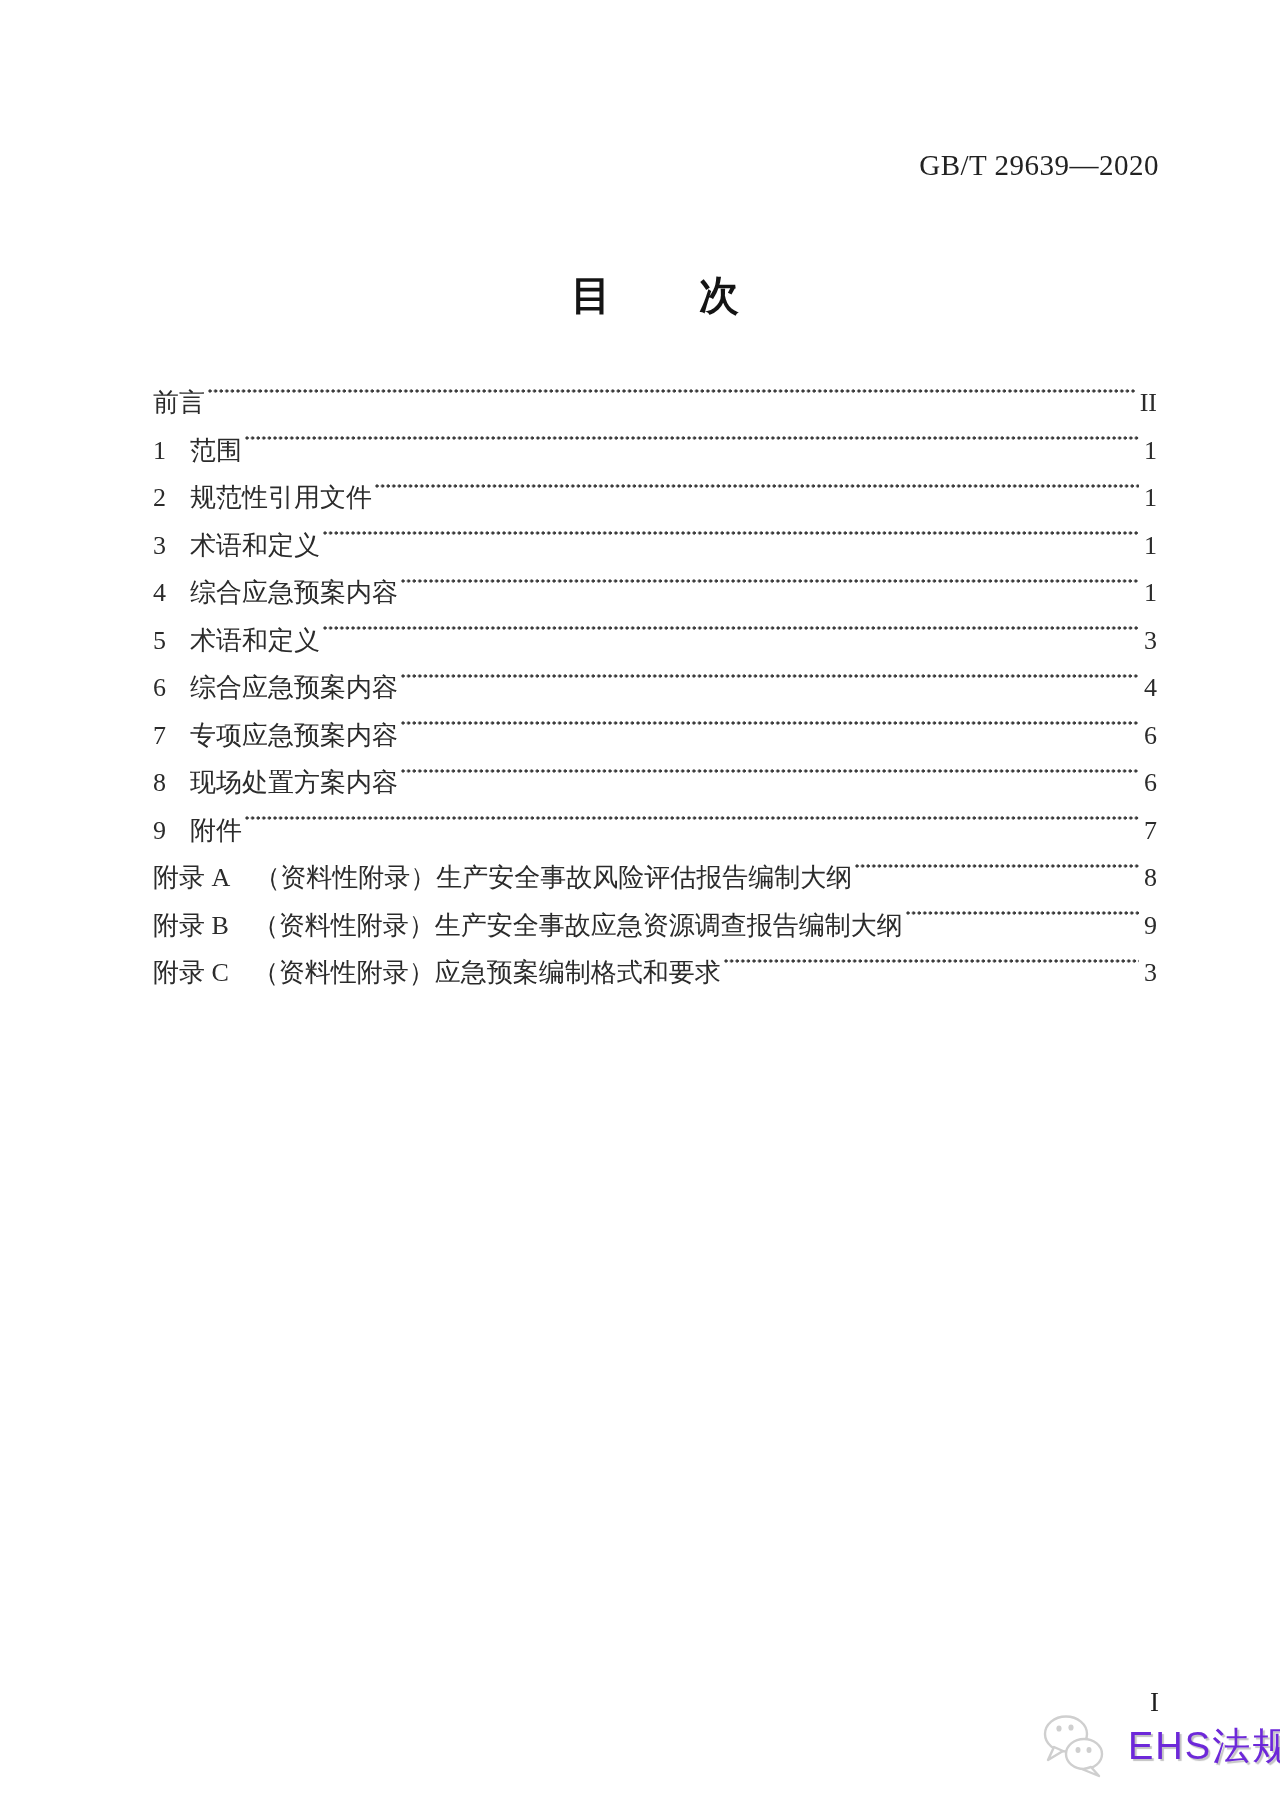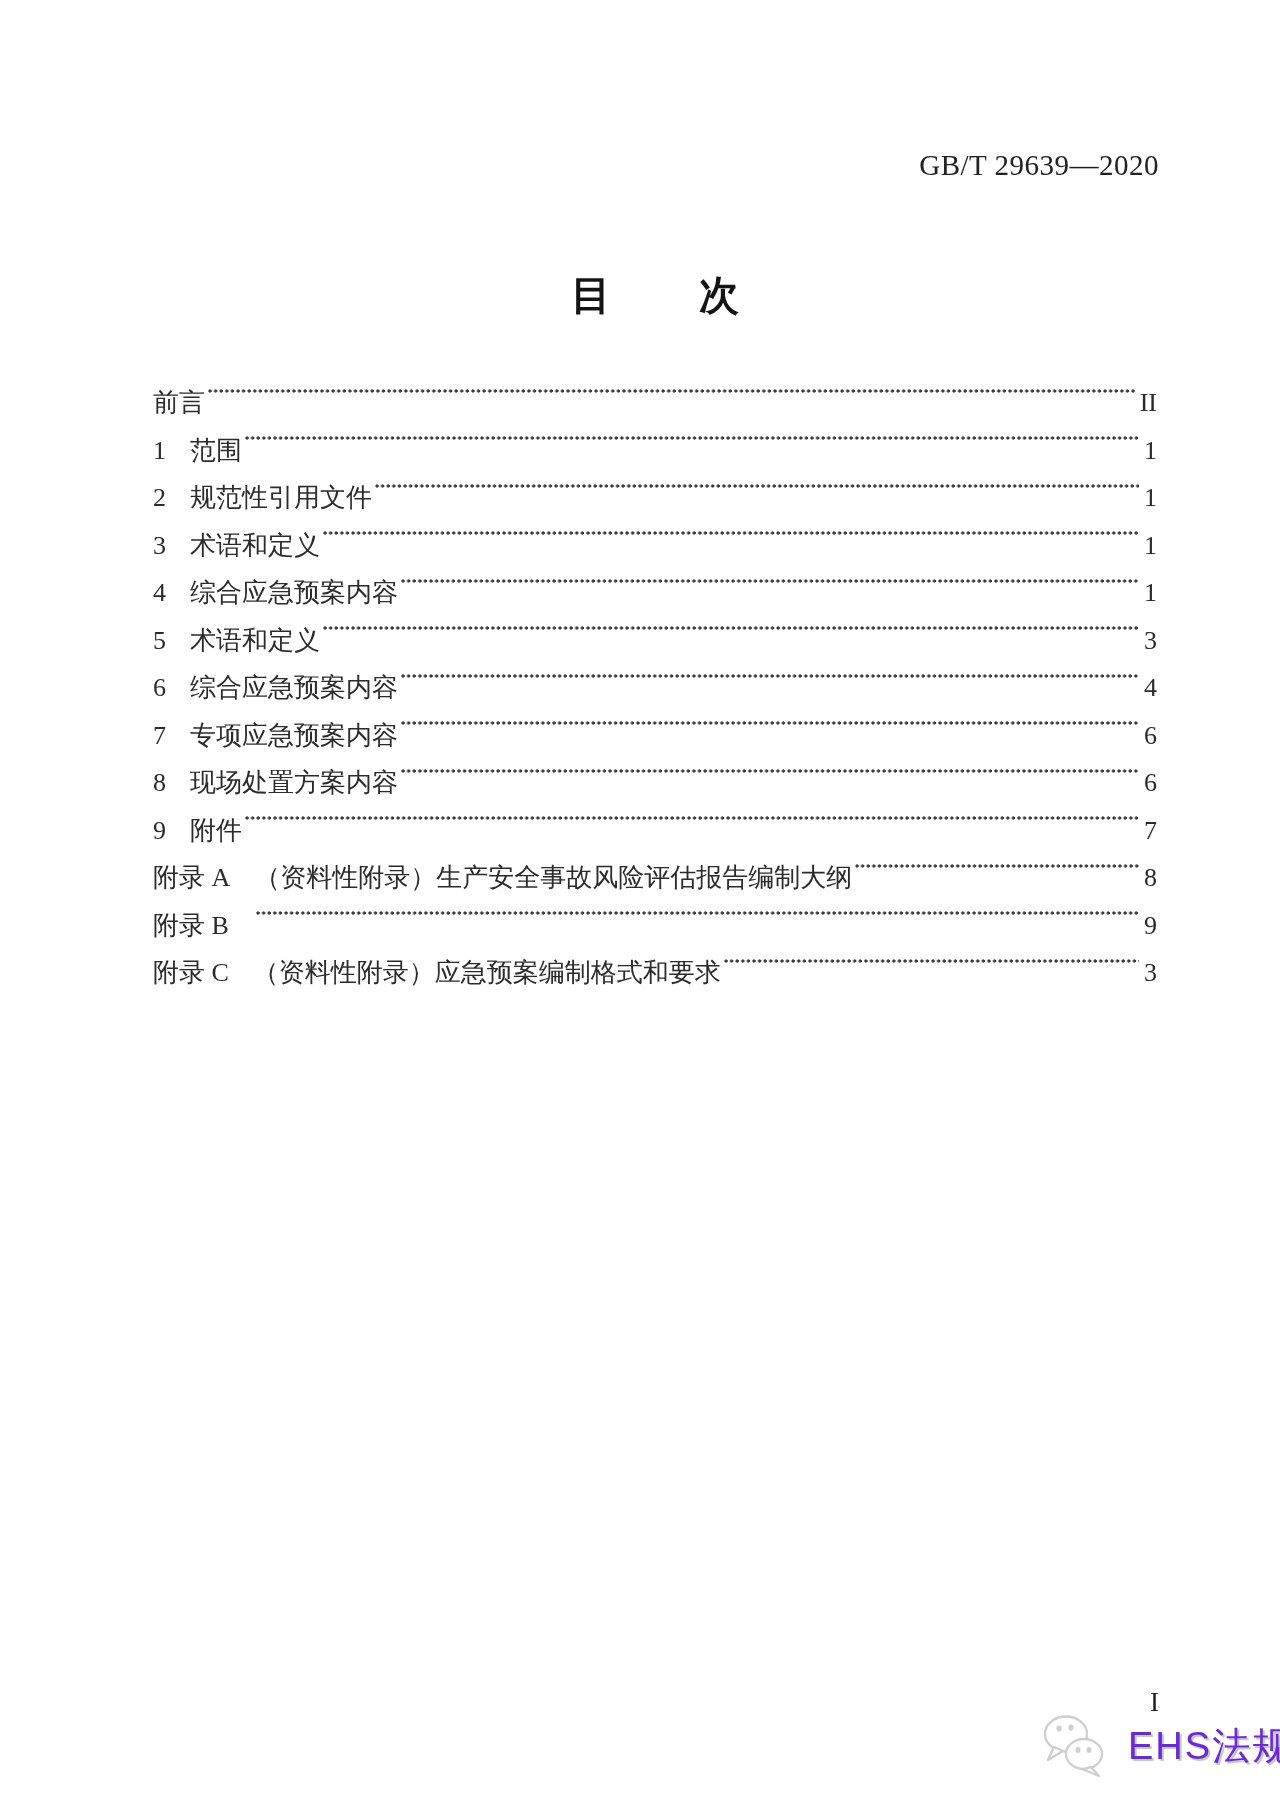--- a/index.html
+++ b/index.html
@@ -140,21 +140,21 @@
       <div class="toc-row"><span class="toc-num">1</span><span class="toc-title">范围</span><span class="leader"></span><span class="toc-page">1</span></div>
       <div class="toc-row"><span class="toc-num">2</span><span class="toc-title">规范性引用文件</span><span class="leader"></span><span class="toc-page">1</span></div>
       <div class="toc-row"><span class="toc-num">3</span><span class="toc-title">术语和定义</span><span class="leader"></span><span class="toc-page">1</span></div>
       <div class="toc-row"><span class="toc-num">4</span><span class="toc-title">综合应急预案内容</span><span class="leader"></span><span class="toc-page">1</span></div>
       <div class="toc-row"><span class="toc-num">5</span><span class="toc-title">术语和定义</span><span class="leader"></span><span class="toc-page">3</span></div>
       <div class="toc-row"><span class="toc-num">6</span><span class="toc-title">综合应急预案内容</span><span class="leader"></span><span class="toc-page">4</span></div>
       <div class="toc-row"><span class="toc-num">7</span><span class="toc-title">专项应急预案内容</span><span class="leader"></span><span class="toc-page">6</span></div>
       <div class="toc-row"><span class="toc-num">8</span><span class="toc-title">现场处置方案内容</span><span class="leader"></span><span class="toc-page">6</span></div>
       <div class="toc-row"><span class="toc-num">9</span><span class="toc-title">附件</span><span class="leader"></span><span class="toc-page">7</span></div>
       <div class="toc-row"><span class="toc-num">附录 A</span><span class="toc-title">（资料性附录）生产安全事故风险评估报告编制大纲</span><span class="leader"></span><span class="toc-page">8</span></div>
-      <div class="toc-row"><span class="toc-num">附录 B</span><span class="leader"></span><span class="toc-page">9</span></div>
+      <div class="toc-row"><span class="toc-num">附录 B</span><span class="toc-title">（资料性附录）生产安全事故应急资源调查报告编制大纲</span><span class="leader"></span><span class="toc-page">9</span></div>
       <div class="toc-row"><span class="toc-num">附录 C</span><span class="toc-title">（资料性附录）应急预案编制格式和要求</span><span class="leader"></span><span class="toc-page">3</span></div>
     </div>
 
   <div class="page-num">I</div>
 
   <div class="watermark">
     <svg class="wm-logo" viewBox="0 0 66 64" xmlns="http://www.w3.org/2000/svg">
 
       <g stroke="#cfcfcf" stroke-width="2.4" fill="#ffffff">
         <ellipse cx="24" cy="20" rx="21" ry="17.5"></ellipse>

